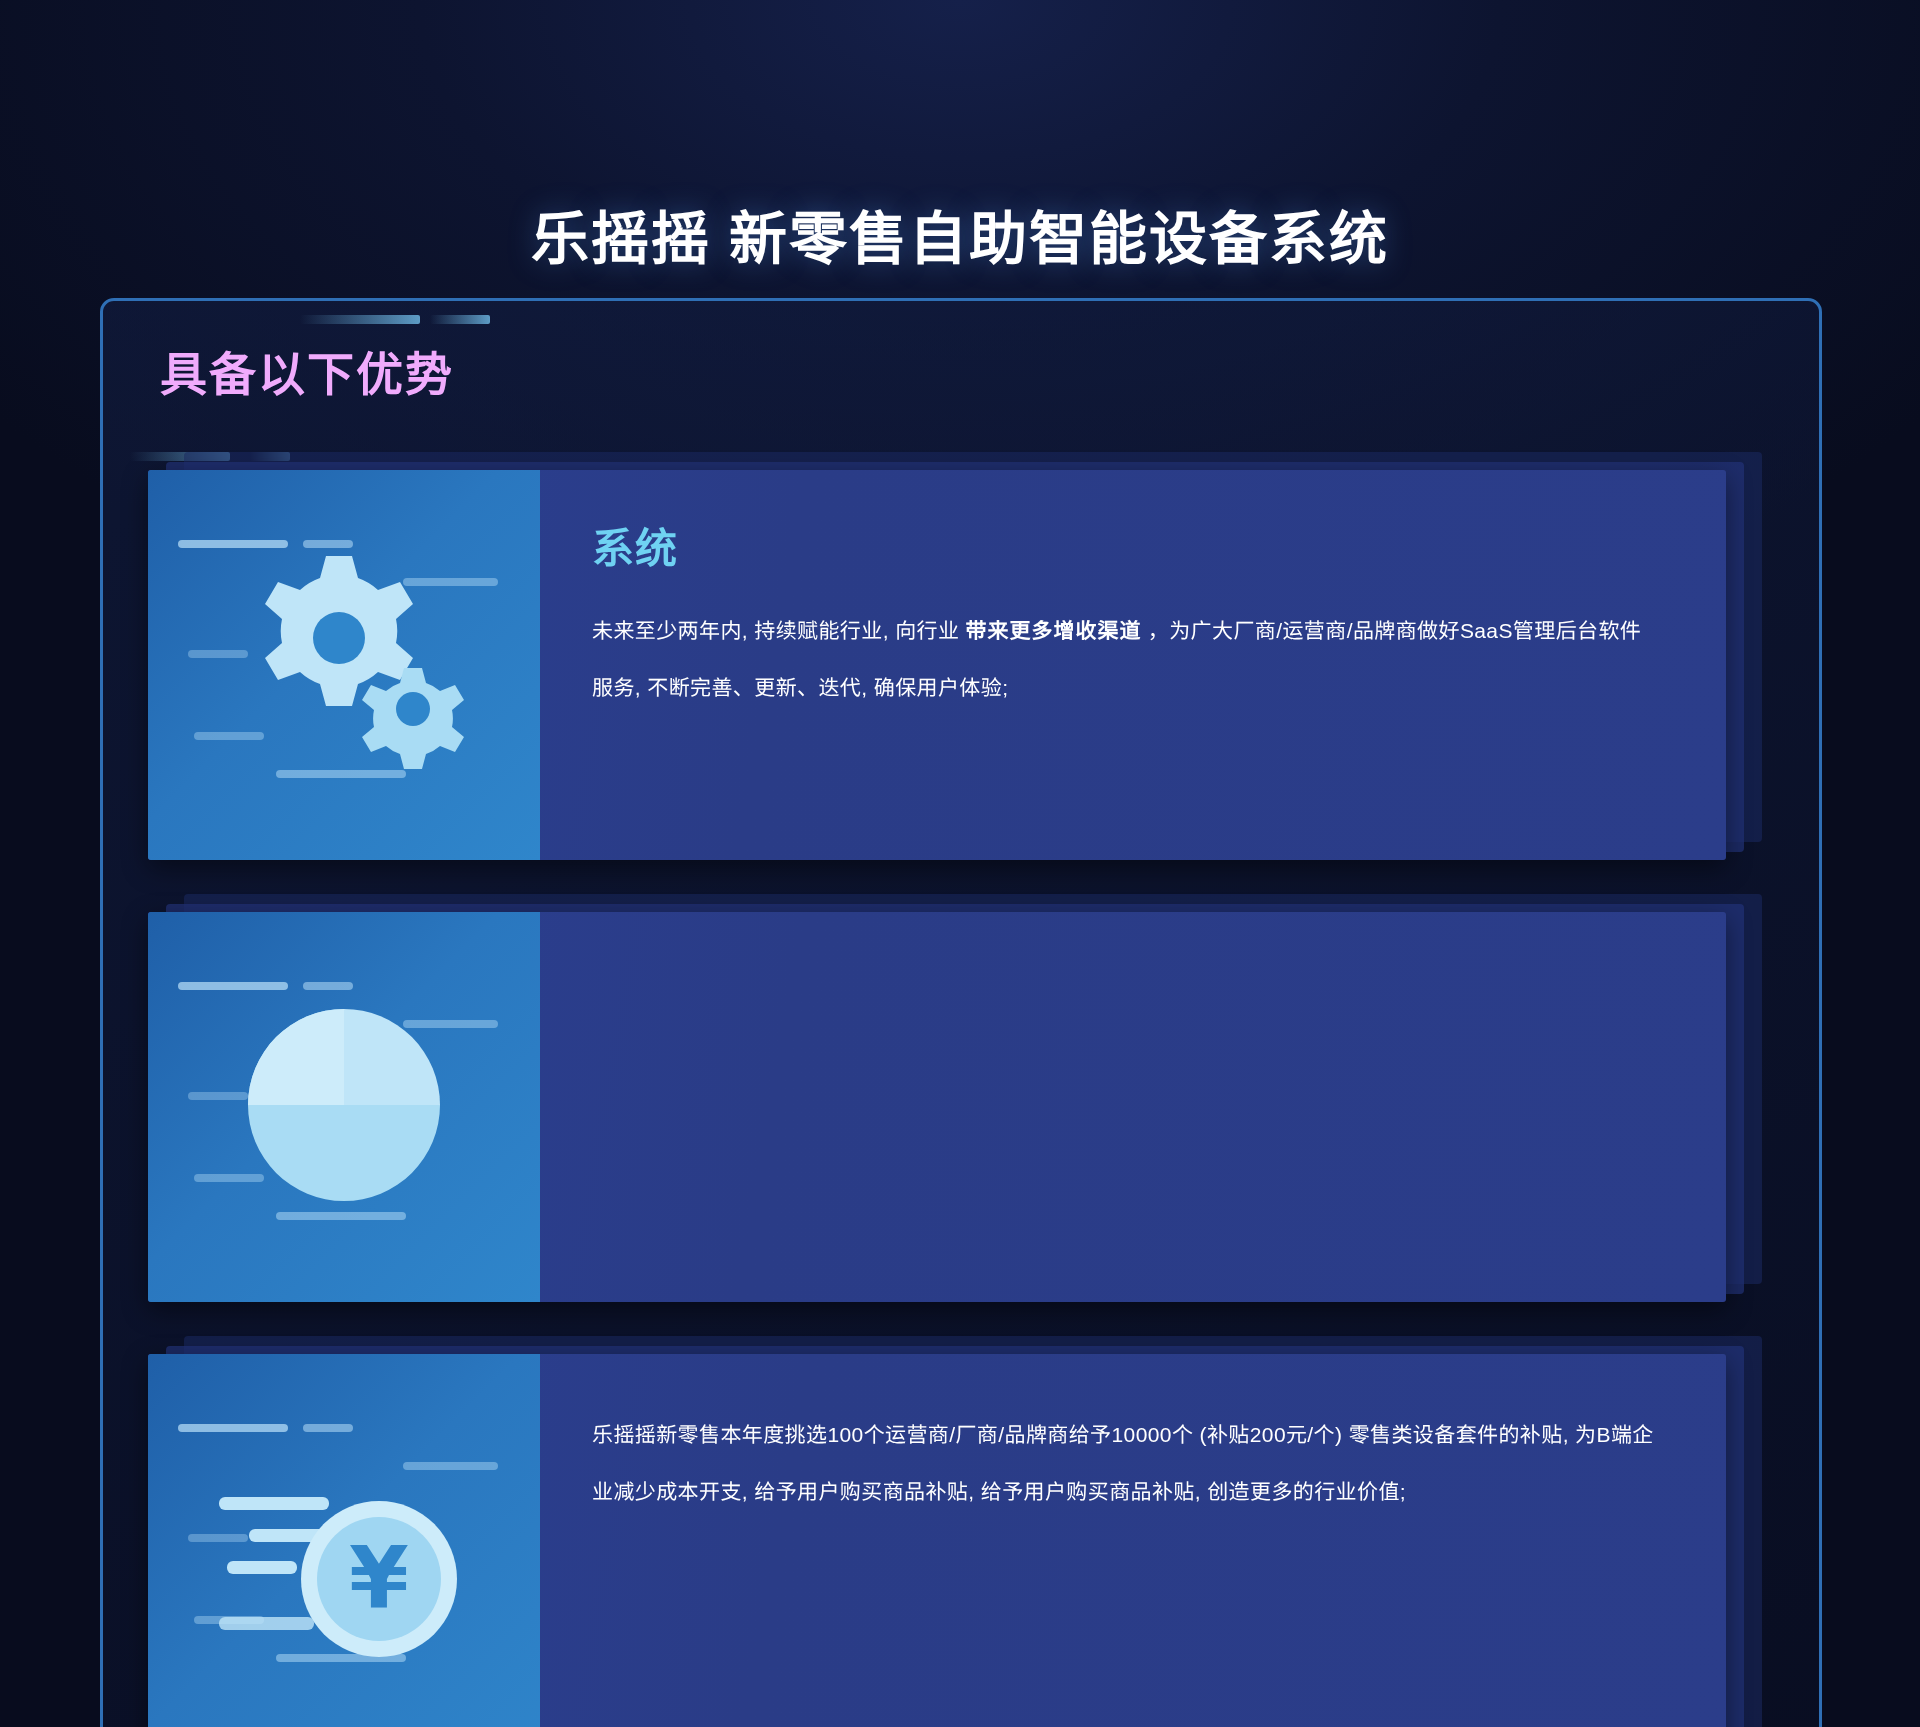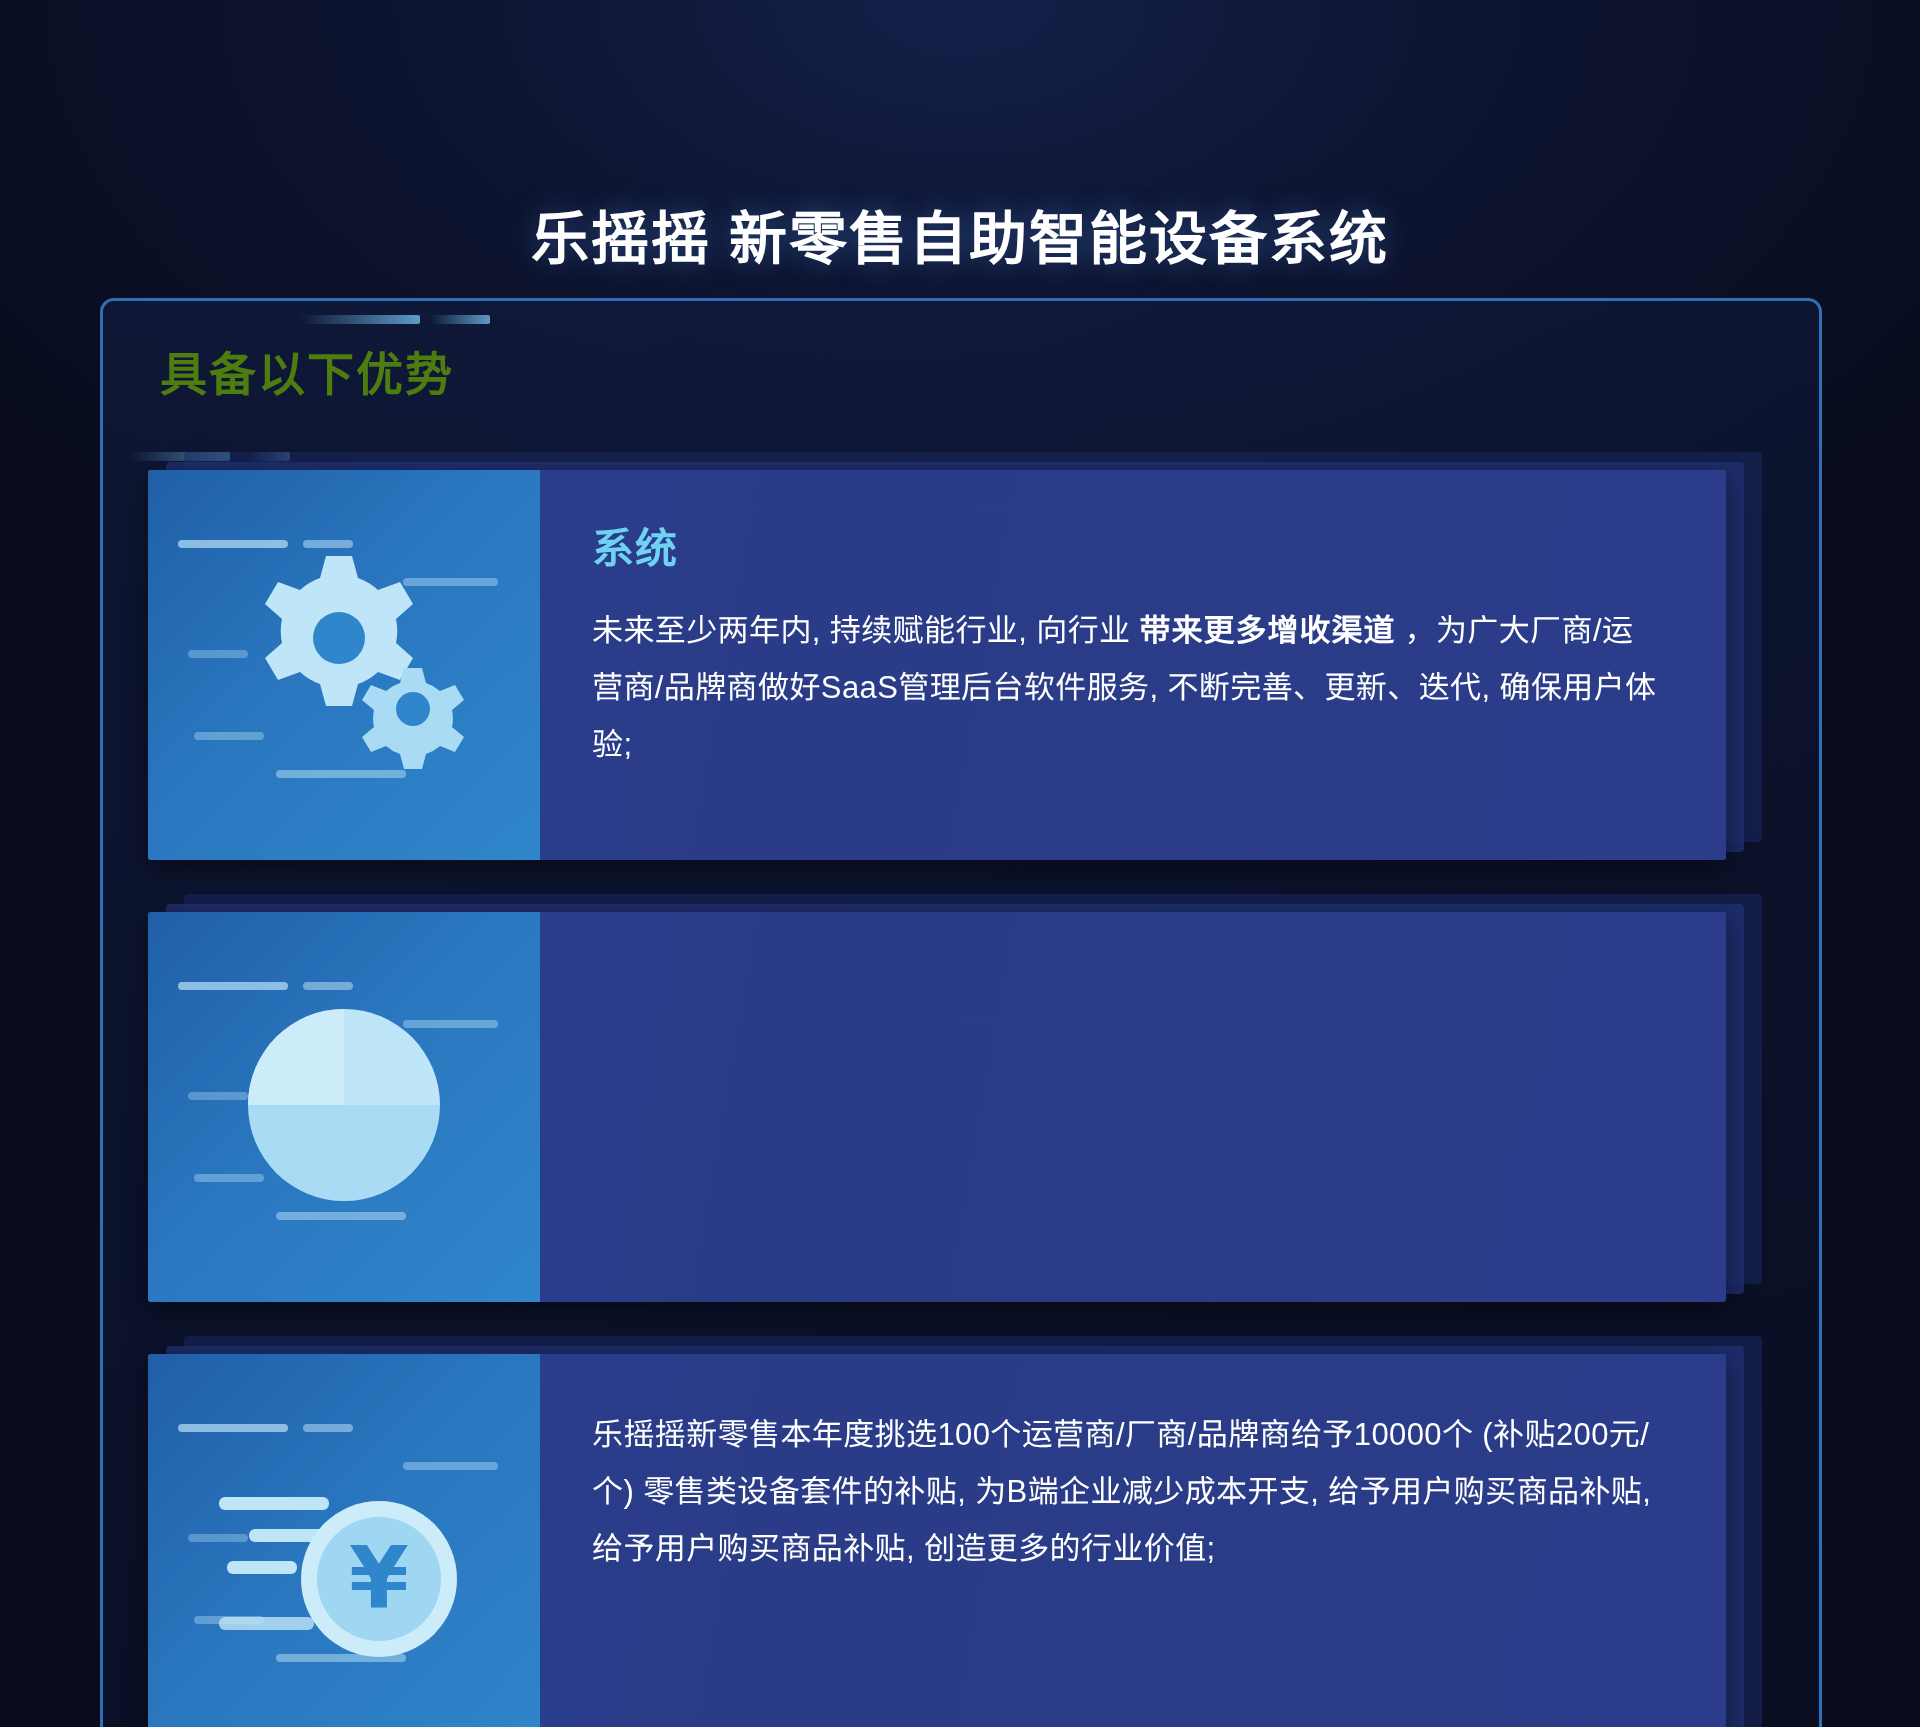--- a/index.html
+++ b/index.html
@@ -49,21 +49,21 @@
     background: linear-gradient(160deg, rgba(18,30,68,0.55) 0%, rgba(10,16,40,0.35) 100%);
   }
 
   .frame-heading {
     position: absolute;
     left: 160px;
     top: 345px;
     font-size: 47px;
     line-height: 60px;
     font-weight: bold;
-    color: #4d7c0f;
+    color: #f0abfc;
     letter-spacing: 2px;
   }
 
   
   .deco-bar {
     position: absolute;
     background: linear-gradient(90deg, rgba(120,200,245,0.0) 0%, rgba(120,200,245,0.75) 100%);
     height: 9px;
     border-radius: 2px;
   }
@@ -147,21 +147,21 @@
   }
   .card-title {
     font-size: 42px;
     line-height: 54px;
     font-weight: bold;
     color: #6fd2f2;
     margin-bottom: 26px;
     letter-spacing: 1px;
   }
   .card-desc {
-    font-size: 31px;
+    font-size: 21px;
     line-height: 57px;
     color: #ffffff;
     letter-spacing: 0.4px;
   }
   .hl {
     font-weight: bold;
     color: #ffffff;
     letter-spacing: 1px;
   }
 </style>

